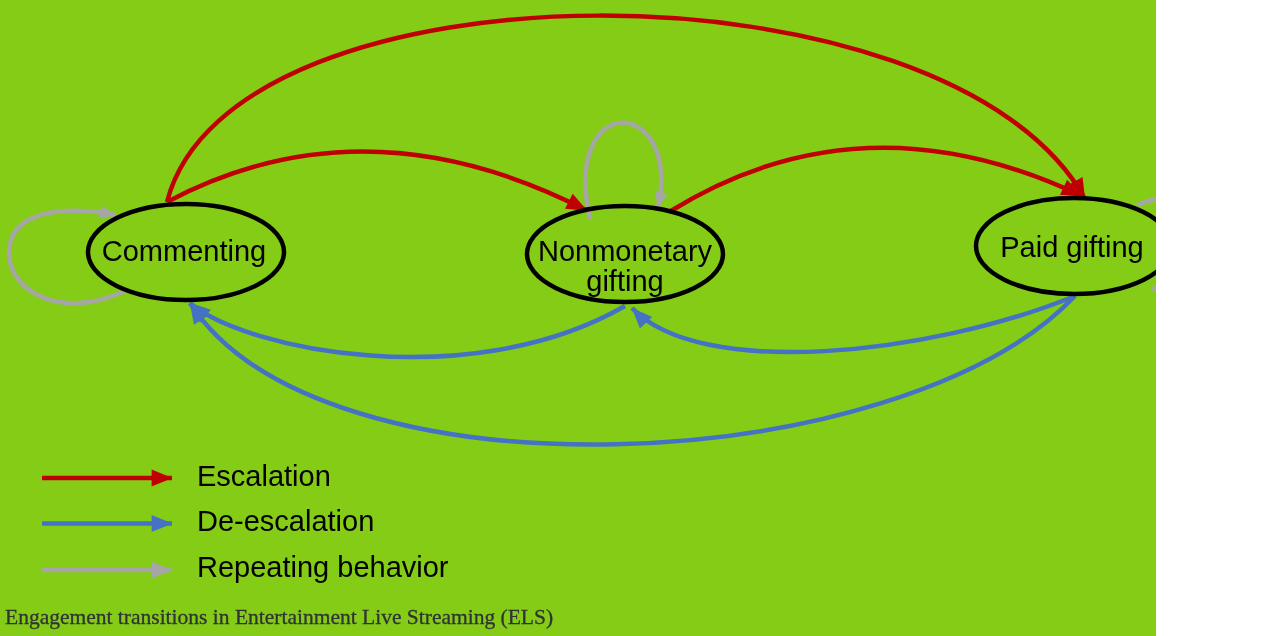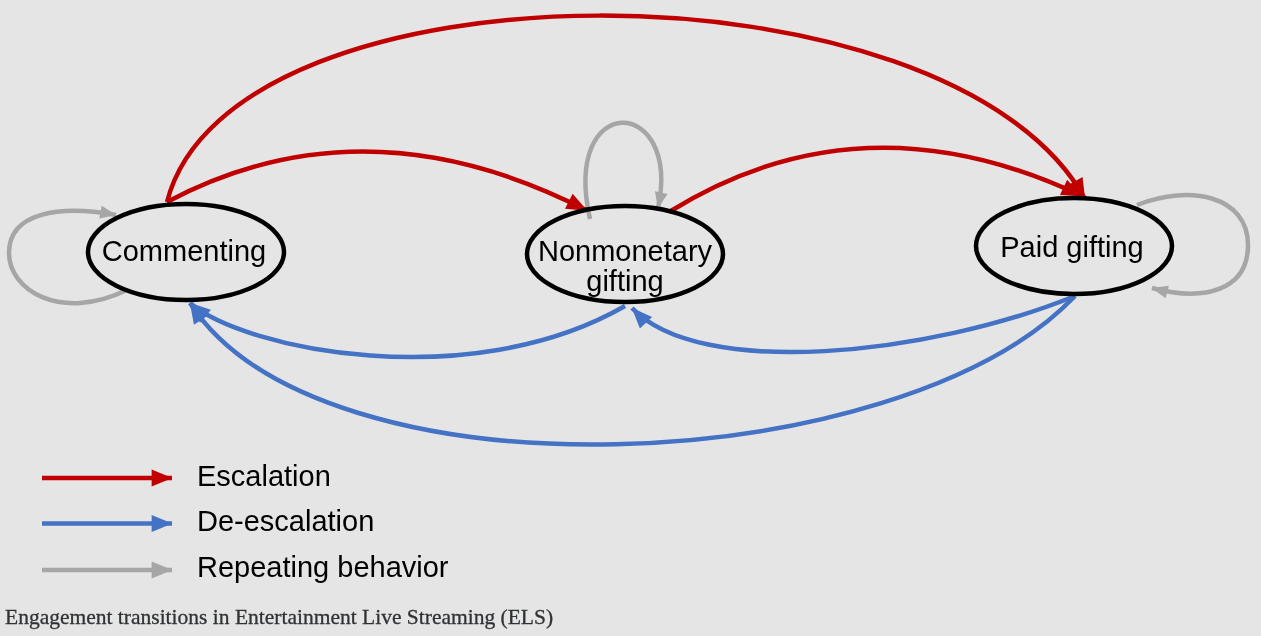--- a/index.html
+++ b/index.html
@@ -1,16 +1,16 @@
 <!DOCTYPE html>
 <html><head>
 <meta charset="utf-8">
 <style>
   html,body{margin:0;padding:0;background:#ffffff;}
-  #stage{position:relative;width:1261px;height:636px;overflow:hidden;background:#e5e5e5;}
+  #stage{position:relative;width:1156px;height:636px;overflow:hidden;background:#84cc16;}
   svg text{font-family:"Liberation Sans",sans-serif;}
 </style>
 </head>
 <body>
 <div id="stage">
 <svg width="1261" height="636" viewBox="0 0 1261 636" xmlns="http://www.w3.org/2000/svg">
   <defs>
     <marker id="ahr" markerUnits="userSpaceOnUse" markerWidth="22" markerHeight="18" viewBox="0 0 11 9" refX="10.5" refY="4.5" orient="auto">
       <path d="M0.3,0.3 L10.7,4.5 L0.3,8.7 Z" fill="#C00000"></path>
     </marker>

